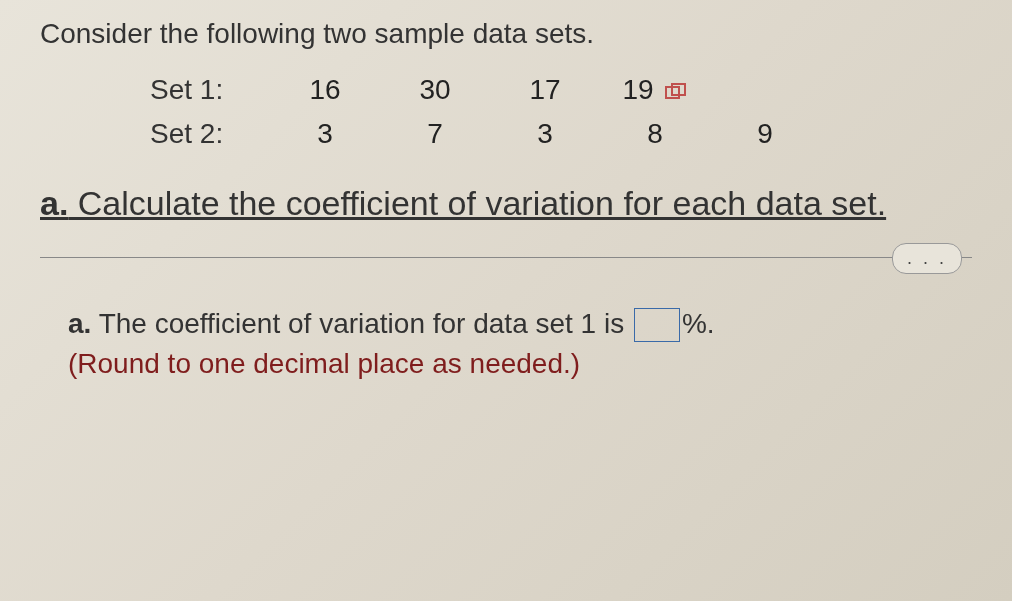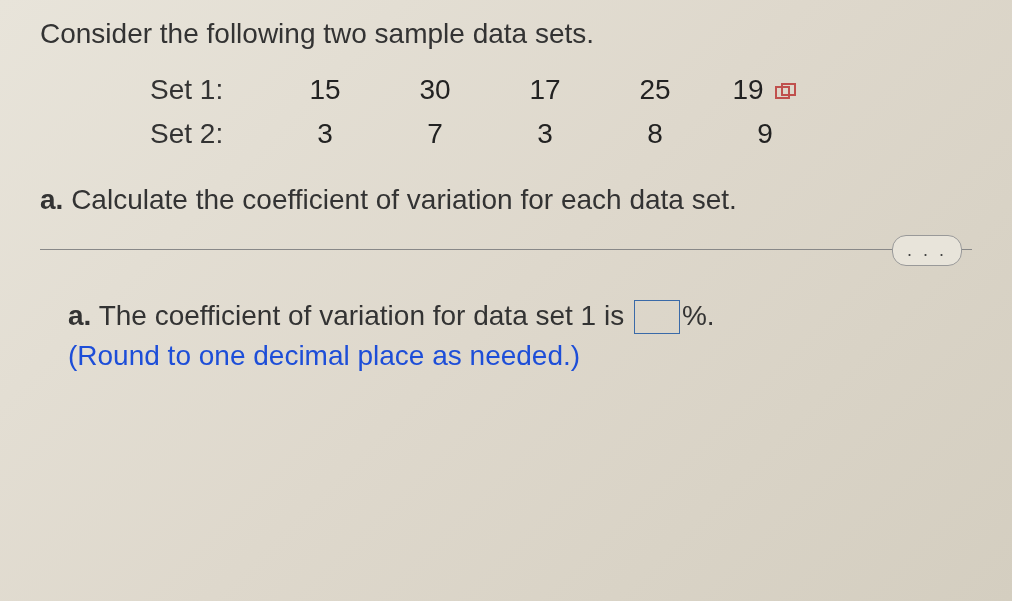--- a/index.html
+++ b/index.html
@@ -49,23 +49,24 @@
     }
     .popup-icon {
       display: inline-block;
       vertical-align: middle;
       margin-left: 4px;
     }
     .questions {
       margin-bottom: 30px;
     }
     .question-line {
-      font-size: 28px;
+      font-size: 34px;
       line-height: 1.4;
       color: #333;
+      text-decoration: underline;
     }
     .question-line .bold {
       font-weight: bold;
     }
     .divider-wrap {
       position: relative;
       margin: 20px 0 40px 0;
     }
     .divider {
       border: none;
@@ -101,38 +102,37 @@
       height: 34px;
       border: 1.5px solid #3a6aa8;
       background: transparent;
       font-size: 24px;
       text-align: center;
       vertical-align: baseline;
       margin: 0 2px;
     }
     .hint {
       font-size: 28px;
-      color: #1d4ed8;
+      color: #7f1d1d;
       margin-top: 6px;
     }
   </style>
 </head>
 <body>
 
 <div class="content">
   <div class="intro">Consider the following two sample data sets.</div>
 
   <div class="data-table">
     <div class="data-row">
       <div class="set-label">Set 1:</div>
       <div class="data-values">
-        <div class="data-cell">15</div>
+        <div class="data-cell">16</div>
         <div class="data-cell">30</div>
         <div class="data-cell">17</div>
-        <div class="data-cell">25</div>
         <div class="data-cell">
           <span>19</span>
           <span class="popup-icon">
             <svg width="22" height="18" viewBox="0 0 22 18">
               <rect x="1" y="4" width="13" height="11" fill="none" stroke="#c0504d" stroke-width="2"></rect>
               <rect x="7" y="1" width="13" height="11" fill="none" stroke="#c0504d" stroke-width="2"></rect>
             </svg>
           </span>
         </div>
       </div>

